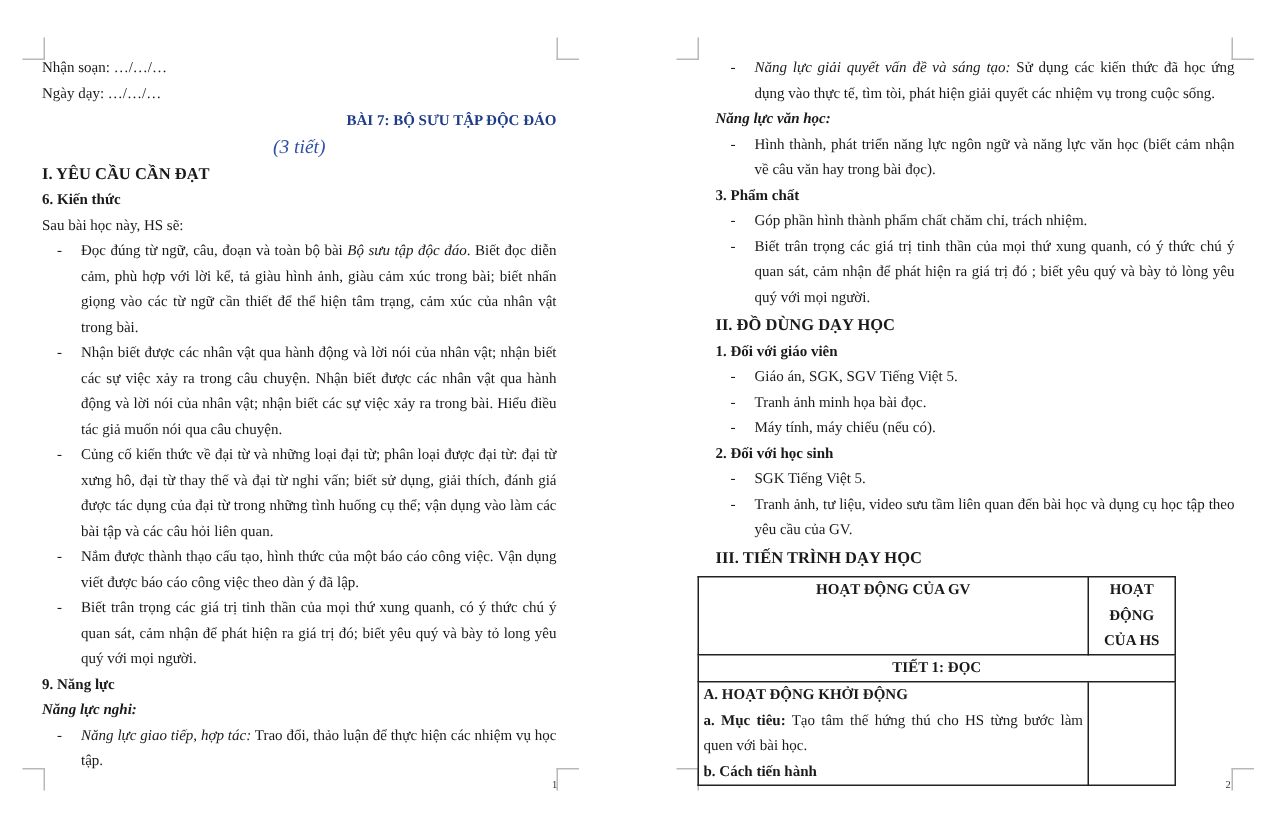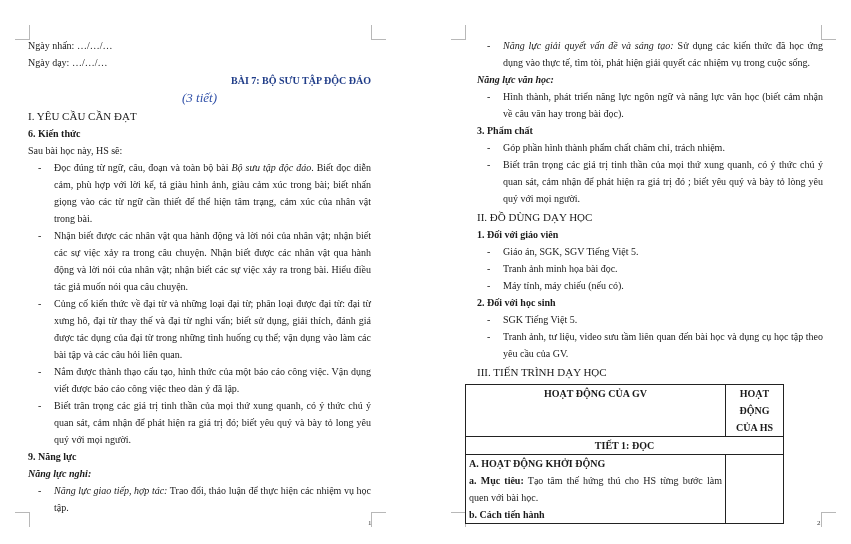--- a/index.html
+++ b/index.html
@@ -14,21 +14,21 @@
   .c-tl { border-right: 1px solid #b8b8b8; border-bottom: 1px solid #b8b8b8; }
   .c-tr { border-left: 1px solid #b8b8b8; border-bottom: 1px solid #b8b8b8; }
   .c-bl { border-right: 1px solid #b8b8b8; border-top: 1px solid #b8b8b8; }
   .c-br { border-left: 1px solid #b8b8b8; border-top: 1px solid #b8b8b8; }
   .content { position: absolute; line-height: 17px; }
   .p1content { left: 28px; top: 37px; width: 343px; }
   .p2content { left: 52px; top: 37px; width: 346px; }
   .line { white-space: nowrap; }
   .title { text-align: right; font-weight: bold; color: #1f3c88; margin-top: 1px; }
   .subtitle { text-align: center; font-style: italic; color: #3050a8; font-size: 13px; }
-  .h1 { font-weight: normal; font-size: 11px; margin-top: 2px; }
+  .h1 { font-weight: bold; font-size: 11px; margin-top: 2px; }
   .h2 { font-weight: bold; }
   .hi { font-weight: bold; font-style: italic; }
   .bullet { position: relative; padding-left: 26px; text-align: justify; }
   .bullet .dash { position: absolute; left: 10px; top: 0; }
   .bullet .txt { display: block; }
   .em { font-style: italic; }
   .pagenum { position: absolute; font-size: 7px; color: #333; }
   table.plan { border-collapse: collapse; width: 319px; margin-left: -12px; margin-top: 3px; }
   table.plan td { border: 1px solid #222; vertical-align: top; padding: 0 3px; line-height: 17px; }
   .th { font-weight: bold; text-align: center; }
@@ -39,21 +39,21 @@
 </head>
 <body>
 
 <div class="page page1">
   <div class="corner c-tl" style="left:15px;top:25px;"></div>
   <div class="corner c-tr" style="left:371px;top:25px;"></div>
   <div class="corner c-bl" style="left:15px;top:512px;"></div>
   <div class="corner c-br" style="left:371px;top:512px;"></div>
 
   <div class="content p1content">
-    <div class="line">Ngày nhấn: …/…/…</div>
+    <div class="line">Nhận soạn: …/…/…</div>
     <div class="line">Ngày dạy: …/…/…</div>
     <div class="title">BÀI 7: BỘ SƯU TẬP ĐỘC ĐÁO</div>
     <div class="subtitle">(3 tiết)</div>
     <div class="h1">I. YÊU CẦU CẦN ĐẠT</div>
     <div class="h2">6. Kiến thức</div>
     <div>Sau bài học này, HS sẽ:</div>
 
     <div class="bullet">
       <span class="dash">-</span>
       <span class="txt"><span>Đọc đúng từ ngữ, câu, đoạn và toàn bộ bài </span><span class="em">Bộ sưu tập độc đáo</span><span>. Biết đọc diễn cảm, phù hợp với lời kể, tả giàu hình ảnh, giàu cảm xúc trong bài; biết nhấn giọng vào các từ ngữ cần thiết để thể hiện tâm trạng, cảm xúc của nhân vật trong bài.</span></span>

